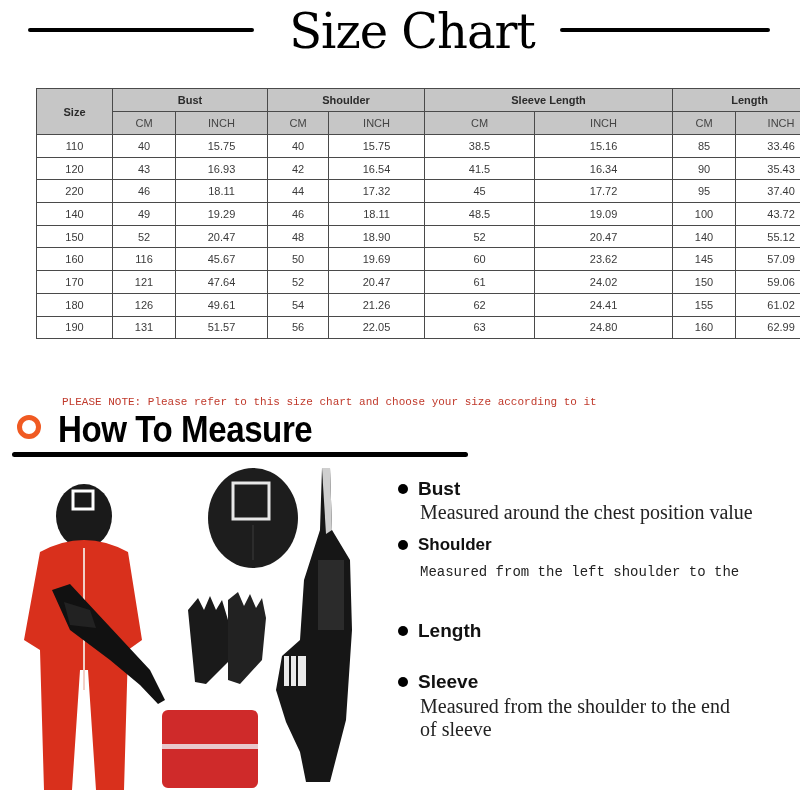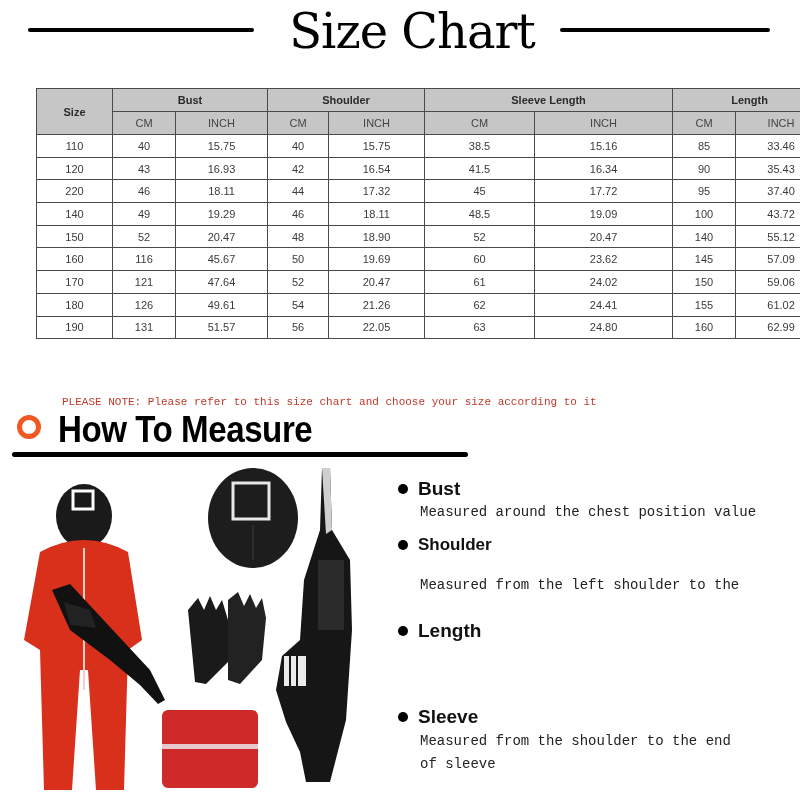--- a/index.html
+++ b/index.html
@@ -29,21 +29,21 @@
     font-size: 36px; line-height: 44px; color: #000; transform: scaleX(0.92); transform-origin: left center; letter-spacing: -0.5px; }
   .htm-rule { position: absolute; left: 12px; top: 452px; width: 456px; height: 5px; background: #000; border-radius: 3px; }
 
   
   .product { position: absolute; left: 0; top: 460px; width: 390px; height: 340px; }
 
   
   .m-item { position: absolute; left: 398px; width: 400px; }
   .m-head { display: flex; align-items: center; font-family: "Liberation Sans", sans-serif; font-weight: bold; font-size: 19px; color: #111; }
   .m-dot { width: 10px; height: 10px; background: #000; border-radius: 50%; margin-right: 10px; }
-  .m-desc { margin-left: 22px; font-family: Liberation Mono, monospace; font-size: 14px; line-height: 21px; color: #222; margin-top: 2px; }
+  .m-desc { margin-left: 22px; font-family: Liberation Serif, serif; font-size: 20px; line-height: 21px; color: #222; margin-top: 2px; }
   .m-desc.mono { font-family: "Liberation Mono", monospace; font-size: 14px; line-height: 20px; }
 </style>
 </head>
 <body>
 
 <div class="title-wrap">
   <div class="title-line left"></div>
   <div class="title-text" style="left:262px; width:300px; transform:none; font-size:48px;">Size Chart</div>
   <div class="title-line right" style="left:560px; width:210px;"></div>
 </div>
@@ -232,35 +232,35 @@
       <span>Bust</span>
     </div>
   <div class="m-desc">Measured around the chest position value</div>
 </div>
 
 <div class="m-item" style="top:535px;">
   <div class="m-head" style="font-size:17px;">
       <span class="m-dot"></span>
       <span>Shoulder</span>
     </div>
-  <div class="m-desc mono" style="margin-top:20px;">
+  <div class="m-desc mono" style="margin-top:7px;">
     <div>Measured from the left shoulder to the</div>
   </div>
 </div>
 
 <div class="m-item" style="top:620px;">
   <div class="m-head">
       <span class="m-dot"></span>
       <span>Length</span>
     </div>
   <div class="m-desc" style="line-height:23px;">
   </div>
 </div>
 
-<div class="m-item" style="top:706px;">
+<div class="m-item" style="top:671px;">
   <div class="m-head">
       <span class="m-dot"></span>
       <span>Sleeve</span>
     </div>
   <div class="m-desc" style="line-height:23px;">
     <div>Measured from the shoulder to the end</div>
     <div>of sleeve</div>
   </div>
 </div>
 

